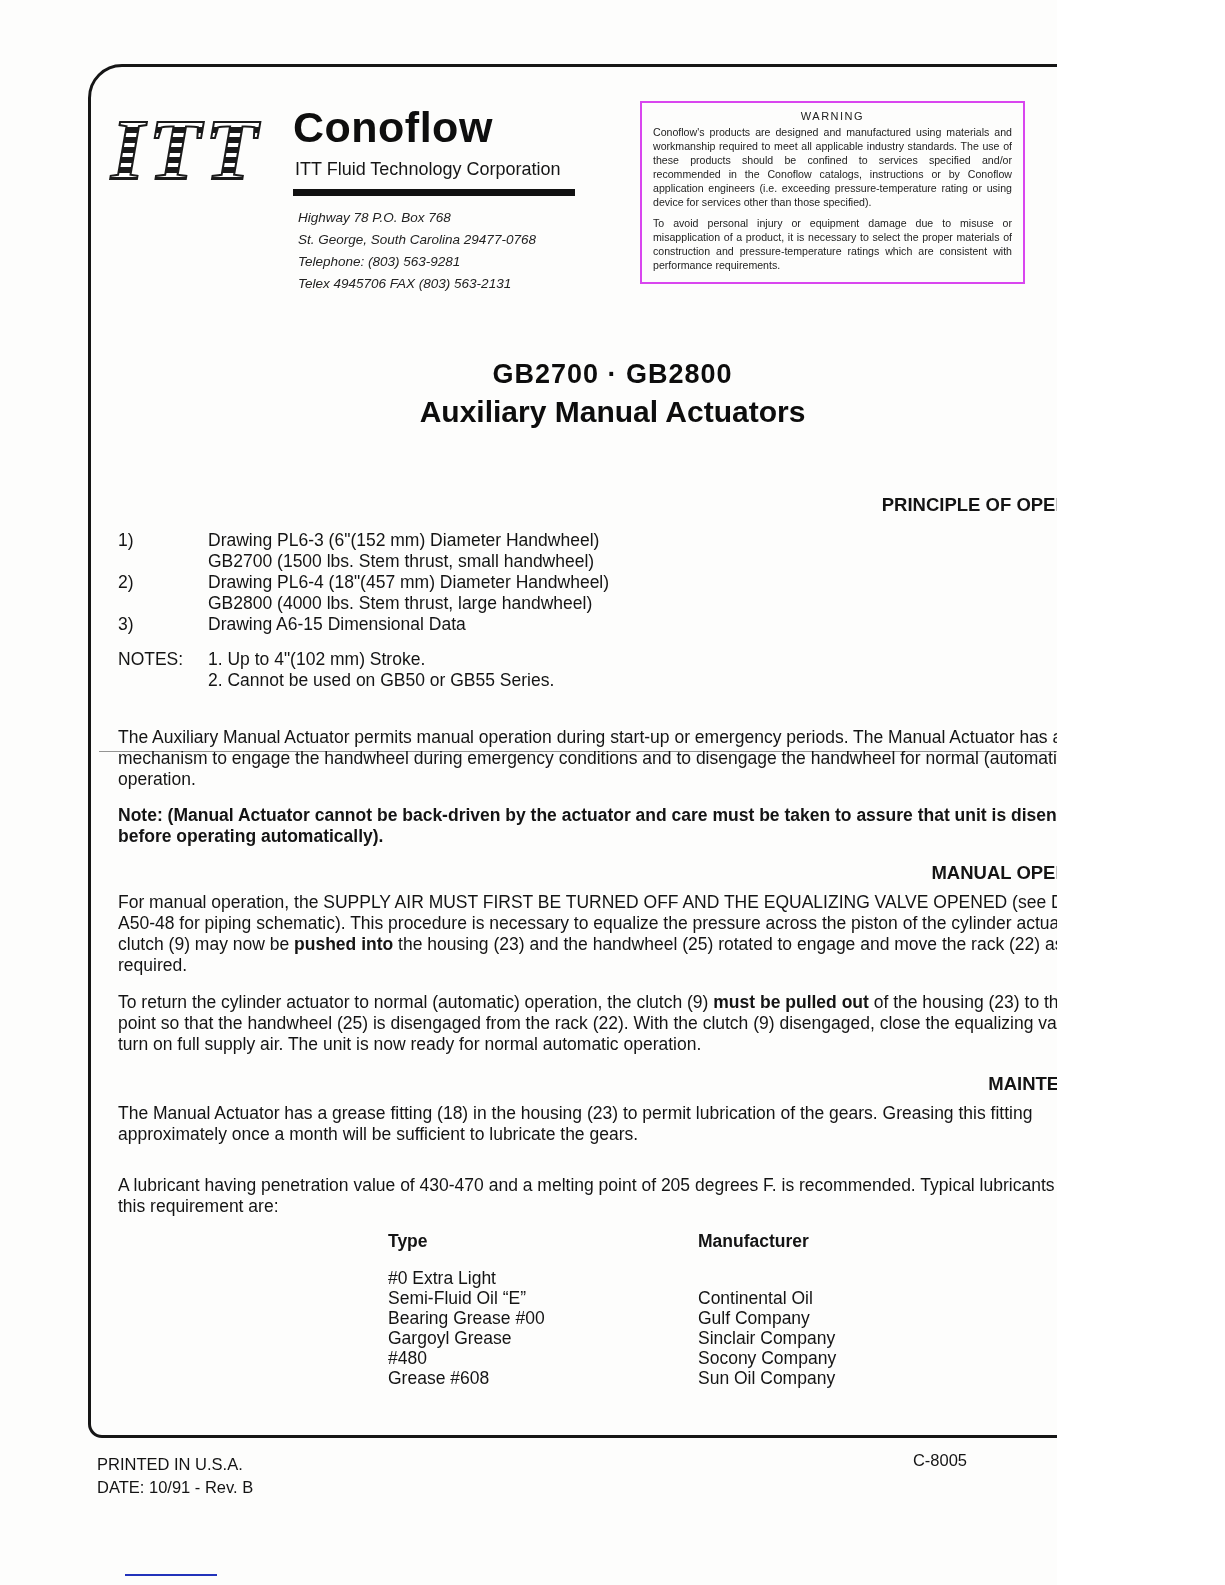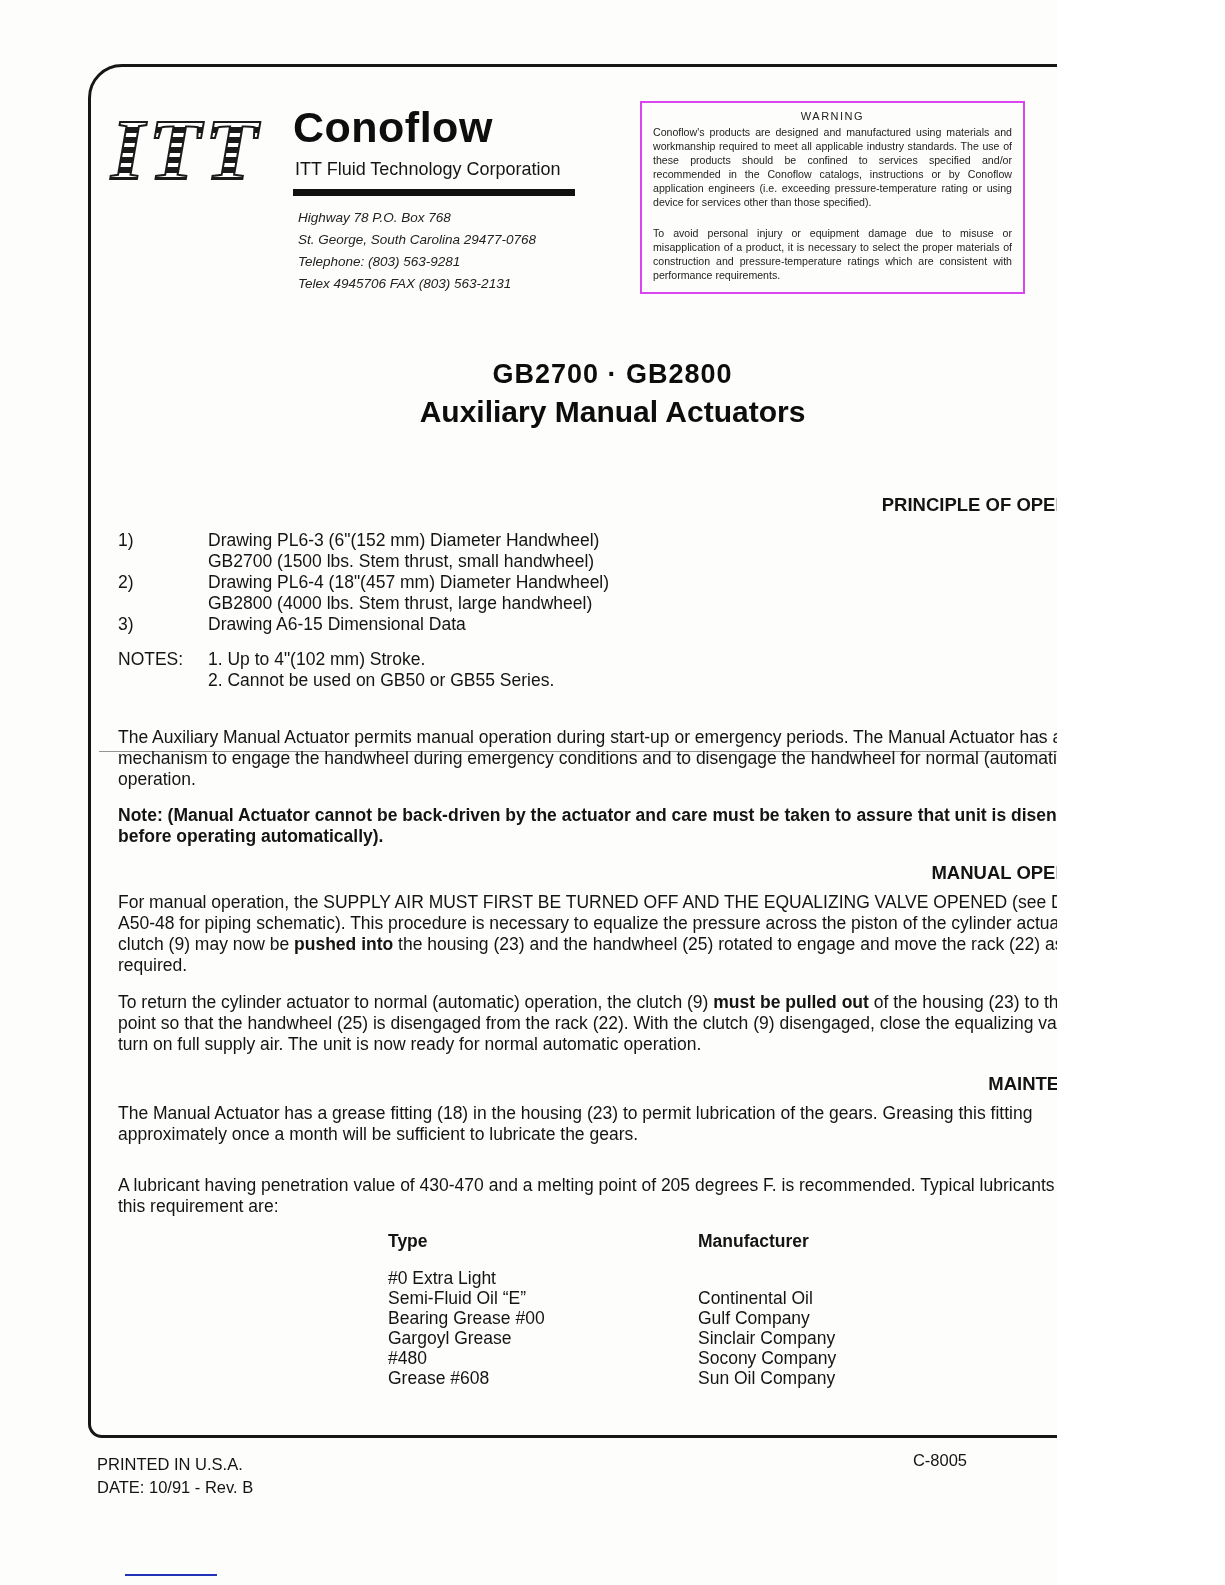--- a/index.html
+++ b/index.html
@@ -16,21 +16,21 @@
   .logo-wrap { position:absolute; left:18px; top:40px; width:180px; height:88px; }
   .brand { position:absolute; left:202px; top:36px; font-size:43px; font-weight:bold; letter-spacing:0.5px; color:#0e0e0e; }
   .brand-sub { position:absolute; left:204px; top:92px; font-size:18px; color:#151515; }
   .brand-rule { position:absolute; left:202px; top:122px; width:282px; height:7px; background:#111; }
   .address { position:absolute; left:207px; top:140px; font-style:italic; font-size:13.5px; line-height:1.62; color:#222; }
   .warning-box {
     position:absolute; left:549px; top:34px; width:385px; min-height:172px;
     border:2px solid #d946ef; padding:7px 11px 9px 11px; background:#fdfdfc;
   }
   .warning-title { text-align:center; font-size:11px; letter-spacing:1.5px; color:#222; margin-bottom:4px; }
-  .warning-box p { font-size:10.6px; line-height:1.32; text-align:justify; color:#1d1d1d; margin-bottom:17px; }
+  .warning-box p { font-size:10.6px; line-height:1.32; text-align:justify; color:#1d1d1d; margin-bottom:7px; }
   .warning-box p:last-child { margin-bottom:0; }
   
   .title-block { position:absolute; left:0; top:286px; width:100%; text-align:center; font-weight:bold; color:#0d0d0d; }
   .title-block .t1 { font-size:31px; letter-spacing:0.5px; }
   .title-block .t2 { font-size:27px; margin-top:6px; letter-spacing:1px; }
   .title-block .t3 { font-size:30px; margin-top:5px; }
   
   .content { position:absolute; left:27px; top:420px; width:1007px; font-size:17.5px; line-height:21px; color:#141414; }
   .section-heading { text-align:right; font-weight:bold; font-size:18.5px; line-height:23px; }
   .sh-principle { margin-top:6px; }

